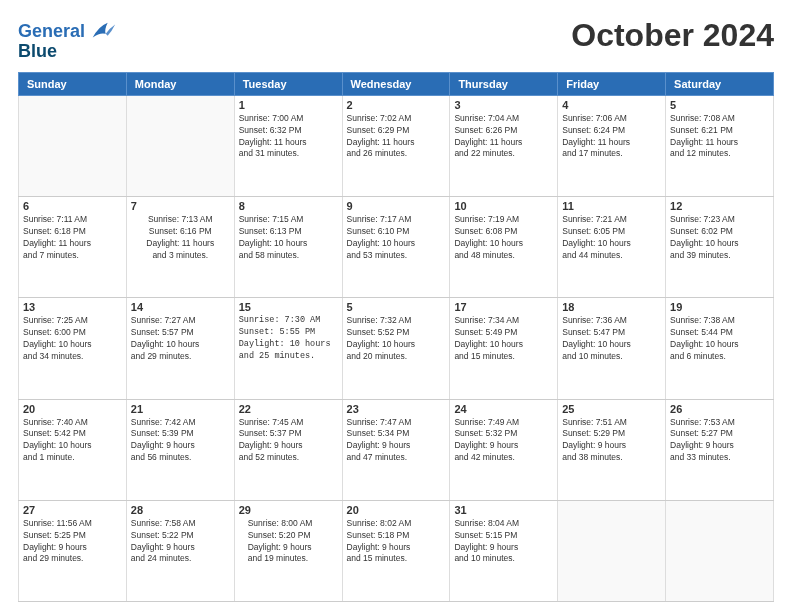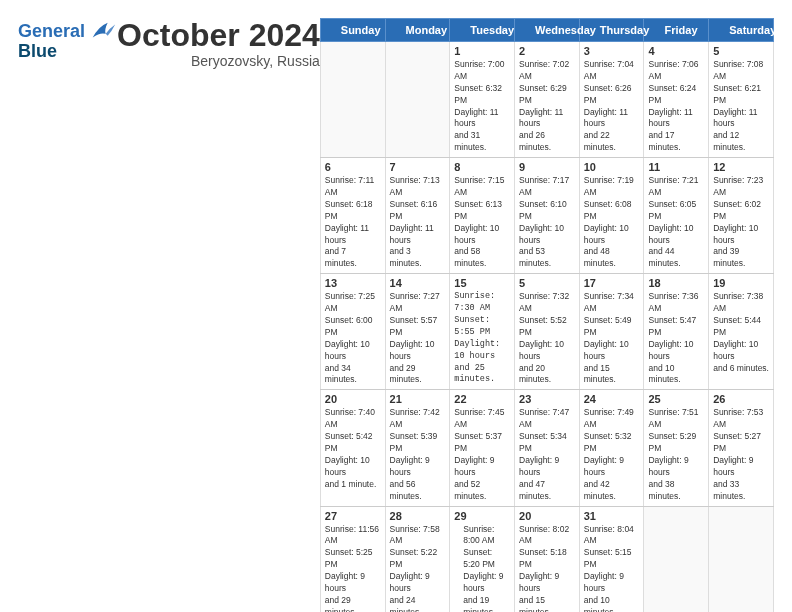--- a/index.html
+++ b/index.html
@@ -8,21 +8,21 @@
       height: 612px;
       background: #fff;
       font-family: Arial, sans-serif;
       overflow: hidden;
     }
     .page {
       width: 792px;
       height: 612px;
       padding: 18px 18px 10px 18px;
       display: flex;
-      flex-direction: row;
+      flex-direction: column;
     }
     .header {
       display: flex;
       justify-content: space-between;
       align-items: flex-start;
       margin-bottom: 10px;
     }
     .logo {
       display: flex;
       align-items: center;
@@ -50,21 +50,21 @@
       border: 1px solid #ccc;
       border-collapse: collapse;
       width: 100%;
       table-layout: fixed;
     }
     .calendar th {
       background-color: #2a6db5;
       color: #fff;
       font-size: 11px;
       font-weight: bold;
-      padding: 5px 20px;
+      padding: 5px 8px;
       text-align: left;
       border: 1px solid #5a90cc;
     }
     .calendar td {
       vertical-align: top;
       font-size: 9px;
       color: #333;
       padding: 3px 4px;
       border: 1px solid #ddd;
       height: 88px;
@@ -101,21 +101,20 @@
           <svg class="logo-icon" viewBox="0 0 30 28" xmlns="http://www.w3.org/2000/svg">
             <path d="M4 20 Q10 8 20 4 Q16 12 18 16 Q12 14 4 20Z" fill="#2a6db5"></path>
             <path d="M18 16 Q22 10 28 6 Q24 14 20 18Z" fill="#5a90cc"></path>
           </svg>
         </div>
         <div style="font-size:18px;font-weight:bold;color:#0c4a6e;line-height:1.1;margin-top:-4px;">Blue</div>
       </div>
     </div>
     <div class="title-block">
       <div class="month-title">October 2024</div>
-      <div class="location">Beryozovsky, Russia</div>
     </div>
   </div>
 
   <table class="calendar">
     <thead>
       <tr>
 
       <th>Sunday</th>
           <th>Monday</th>
           <th>Tuesday</th>
@@ -168,21 +167,21 @@
         <tr class="week-row">
           <td>
             <span class="day-num">6</span>
             <div class="day-info" style="white-space: pre-line;">Sunrise: 7:11 AM
 Sunset: 6:18 PM
 Daylight: 11 hours
 and 7 minutes.</div>
           </td>
           <td>
             <span class="day-num">7</span>
-            <div class="day-info" style="white-space: pre-line;">Sunrise: 7:13 AM
+            <div class="day-info" style="white-space: pre-line; text-align: center;">Sunrise: 7:13 AM
 Sunset: 6:16 PM
 Daylight: 11 hours
 and 3 minutes.</div>
           </td>
           <td>
             <span class="day-num">8</span>
             <div class="day-info" style="white-space: pre-line;">Sunrise: 7:15 AM
 Sunset: 6:13 PM
 Daylight: 10 hours
 and 58 minutes.</div>

